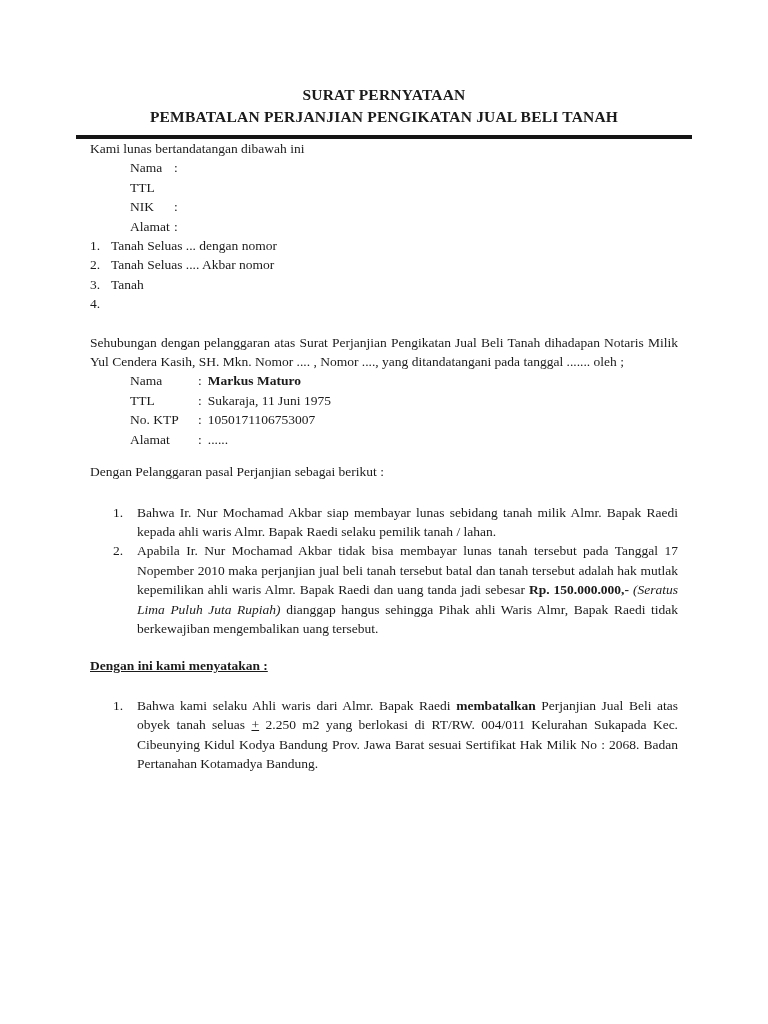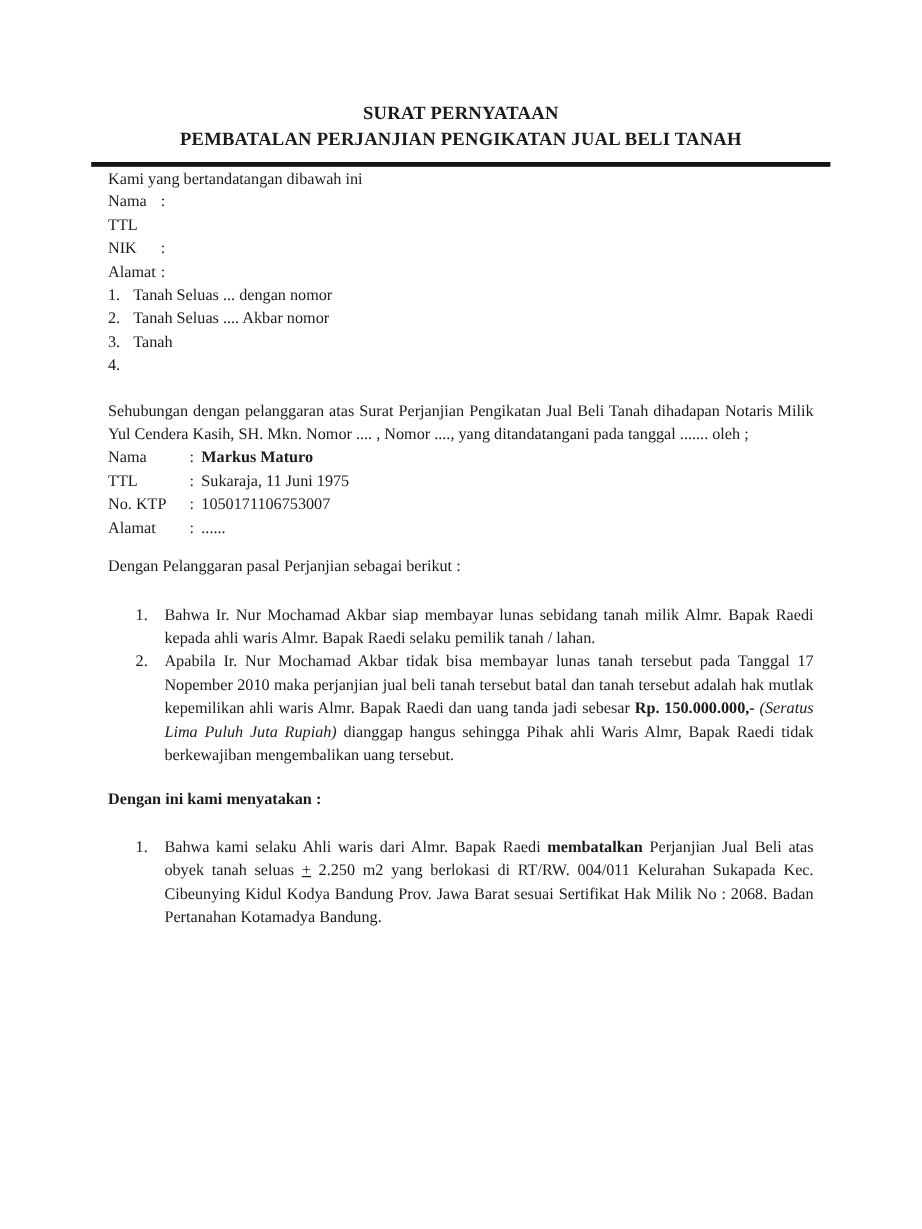--- a/index.html
+++ b/index.html
@@ -14,46 +14,46 @@
   .title-rule{height:4px;background:var(--rule,#151515);margin:7px -14px 0 -14px;border:none;}
   .just{text-align:justify;}
   .just-all{text-align:justify;text-align-last:justify;}
   .opening-1{margin-top:37px;}
   .mt-line{margin-top:19px;}
   .mt-lead{margin-top:13px;}
   .mt-list{margin-top:21px;}
   .mt-head{margin-top:18px;}
   .mt-decl{margin-top:20px;}
   .field-row{display:flex;}
-  .f-label{flex:none;width:44px;}
+  .f-label{flex:none;width:44px;margin-left:40px;}
   .seller .f-label{width:68px;}
   .f-colon{flex:none;}
   .f-value{margin-left:6px;white-space:pre;}
   .bold{font-weight:bold;}
   .list-item{display:flex;}
   .li-num{flex:none;width:21px;}
   .indent{margin-left:23px;}
   .indent .li-num{width:24px;}
   .li-body{flex:1;text-align:justify;}
   .r-n{}
   .r-i{font-style:italic;}
   .r-b{font-weight:bold;}
   .r-u{text-decoration:underline;}
-  .r-bu{font-weight:bold;}
+  .r-bu{font-weight:bold;text-decoration:underline;}
 </style>
 </head>
 <body>
 
 <div class="page">
 
   <h1 class="title">SURAT PERNYATAAN</h1>
   <h1 class="title">PEMBATALAN PERJANJIAN PENGIKATAN JUAL BELI TANAH</h1>
   <div class="title-rule"></div>
 
-  <p class="just" style="margin:0;"><span class="r-n">Kami yang bertandatangan dibawah ini</span></p>
+  <p class="just" style="margin:0;"><span class="r-n">Kami lunas bertandatangan dibawah ini</span></p>
 
   <div>
     <div class="field-row">
       <span class="f-label">Nama</span>
         <span class="f-colon">:</span>
         <span class="f-value"></span>
     </div>
     <div class="field-row">
       <span class="f-label">TTL</span>
         <span class="f-colon"></span>

